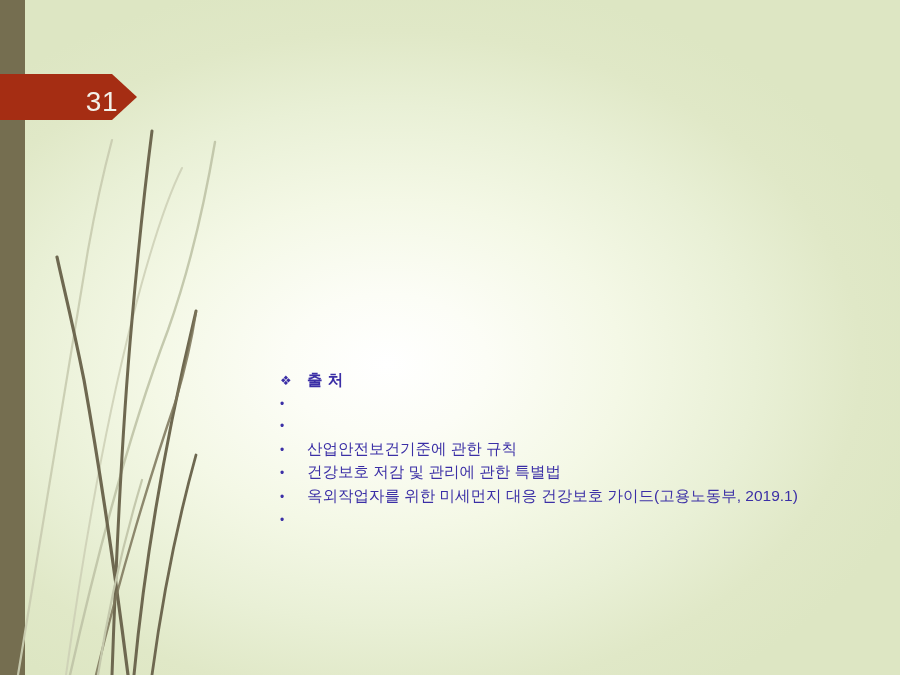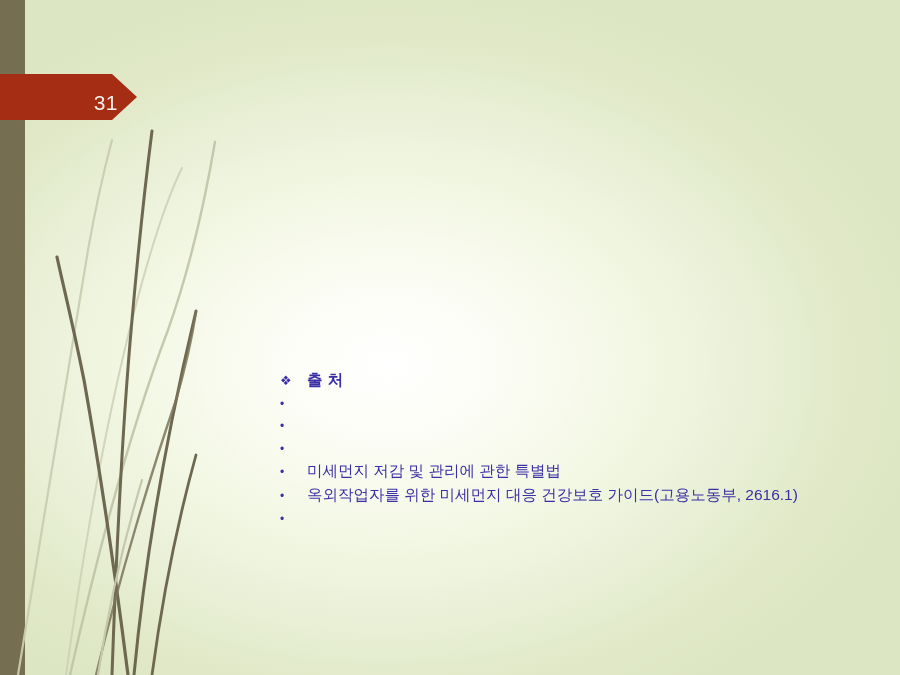--- a/index.html
+++ b/index.html
@@ -58,21 +58,21 @@
   .slide-number-text {
     position: absolute;
     left: 0;
     top: 74px;
     width: 118px;
     height: 56px;
     display: flex;
     align-items: center;
     justify-content: flex-end;
     color: #f3f1ea;
-    font-size: 21px;
+    font-size: 28px;
     font-weight: 400;
     letter-spacing: 0.5px;
     line-height: 1;
   }
 
   
   .content-block {
     position: absolute;
     left: 276px;
     top: 369px;
@@ -153,30 +153,31 @@
     <div class="bullet-row level-2">
       <span class="bullet-mark">•</span>
     </div>
 
     <div class="bullet-row level-2">
       <span class="bullet-mark">•</span>
     </div>
 
     <div class="bullet-row level-2">
       <span class="bullet-mark">•</span>
+      <span class="bullet-text">산업안전보건기준에 관한 규칙</span>
     </div>
 
     <div class="bullet-row level-2">
       <span class="bullet-mark">•</span>
-      <span class="bullet-text">미세먼지 저감 및 관리에 관한 특별법</span>
+      <span class="bullet-text">건강보호 저감 및 관리에 관한 특별법</span>
     </div>
 
     <div class="bullet-row level-2">
       <span class="bullet-mark">•</span>
-      <span class="bullet-text">옥외작업자를 위한 미세먼지 대응 건강보호 가이드(고용노동부, 2616.1)</span>
+      <span class="bullet-text">옥외작업자를 위한 미세먼지 대응 건강보호 가이드(고용노동부, 2019.1)</span>
     </div>
 
     <div class="bullet-row level-2">
       <span class="bullet-mark">•</span>
     </div>
 
   </div>
 
 </div>
 

